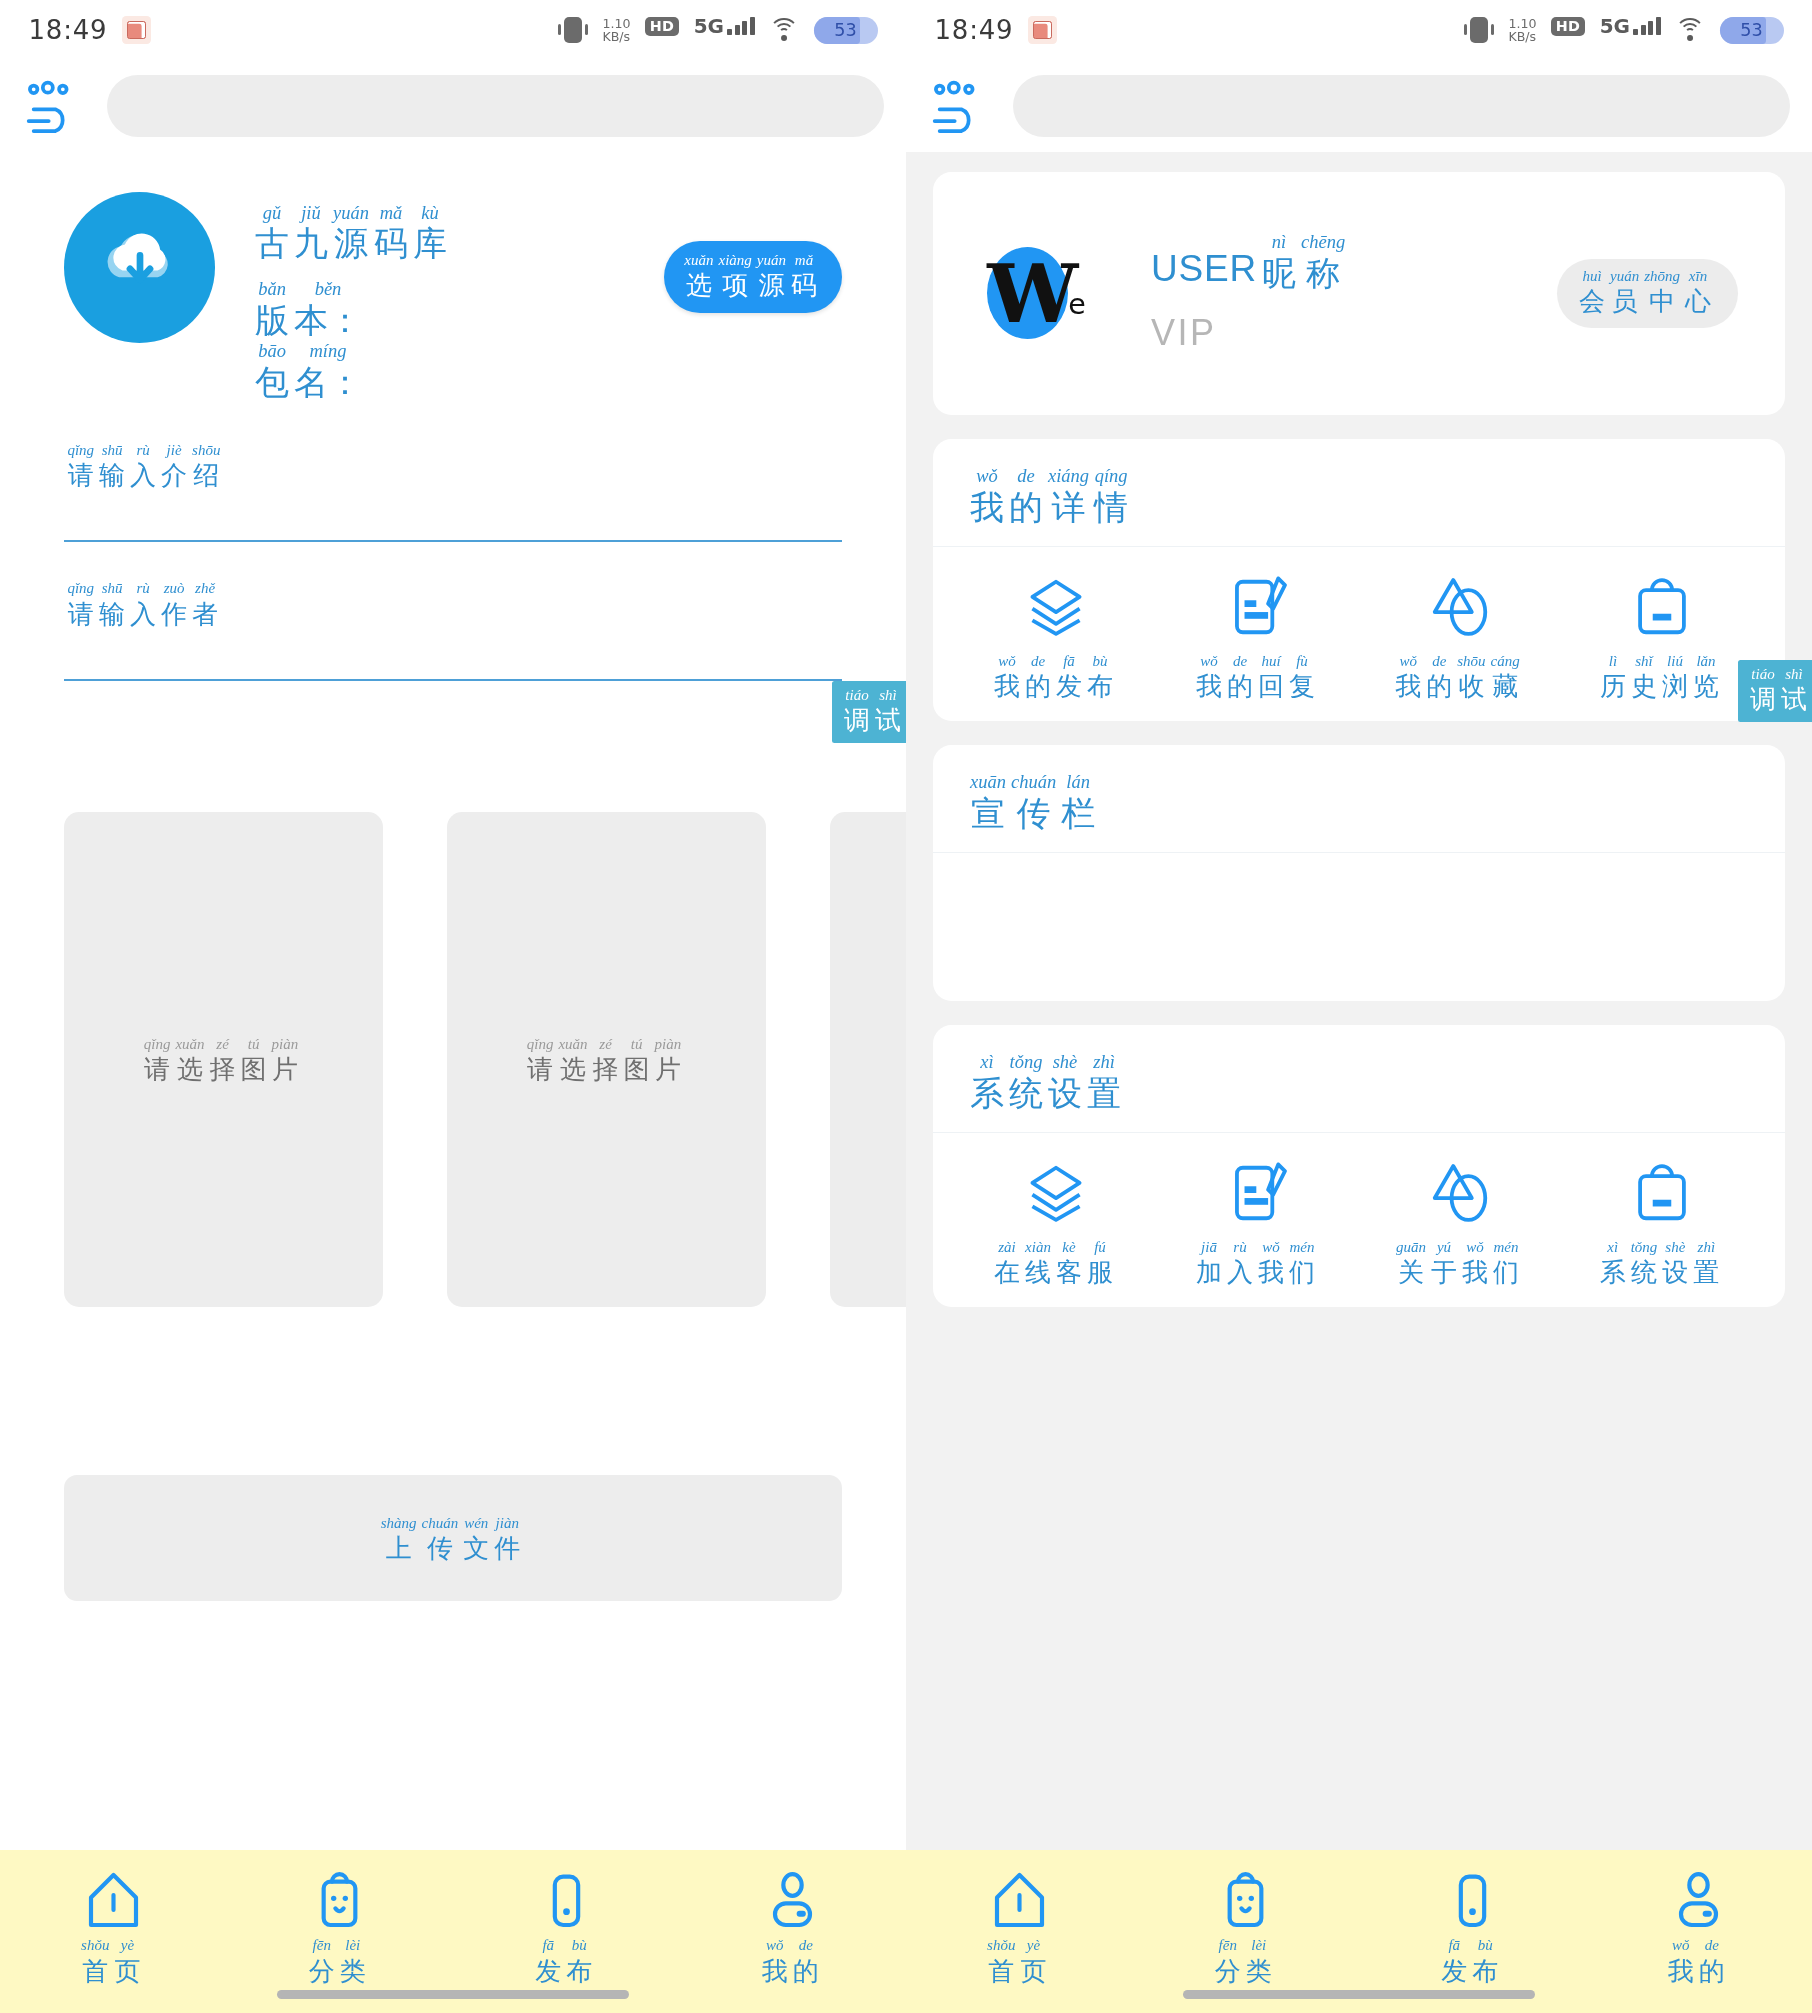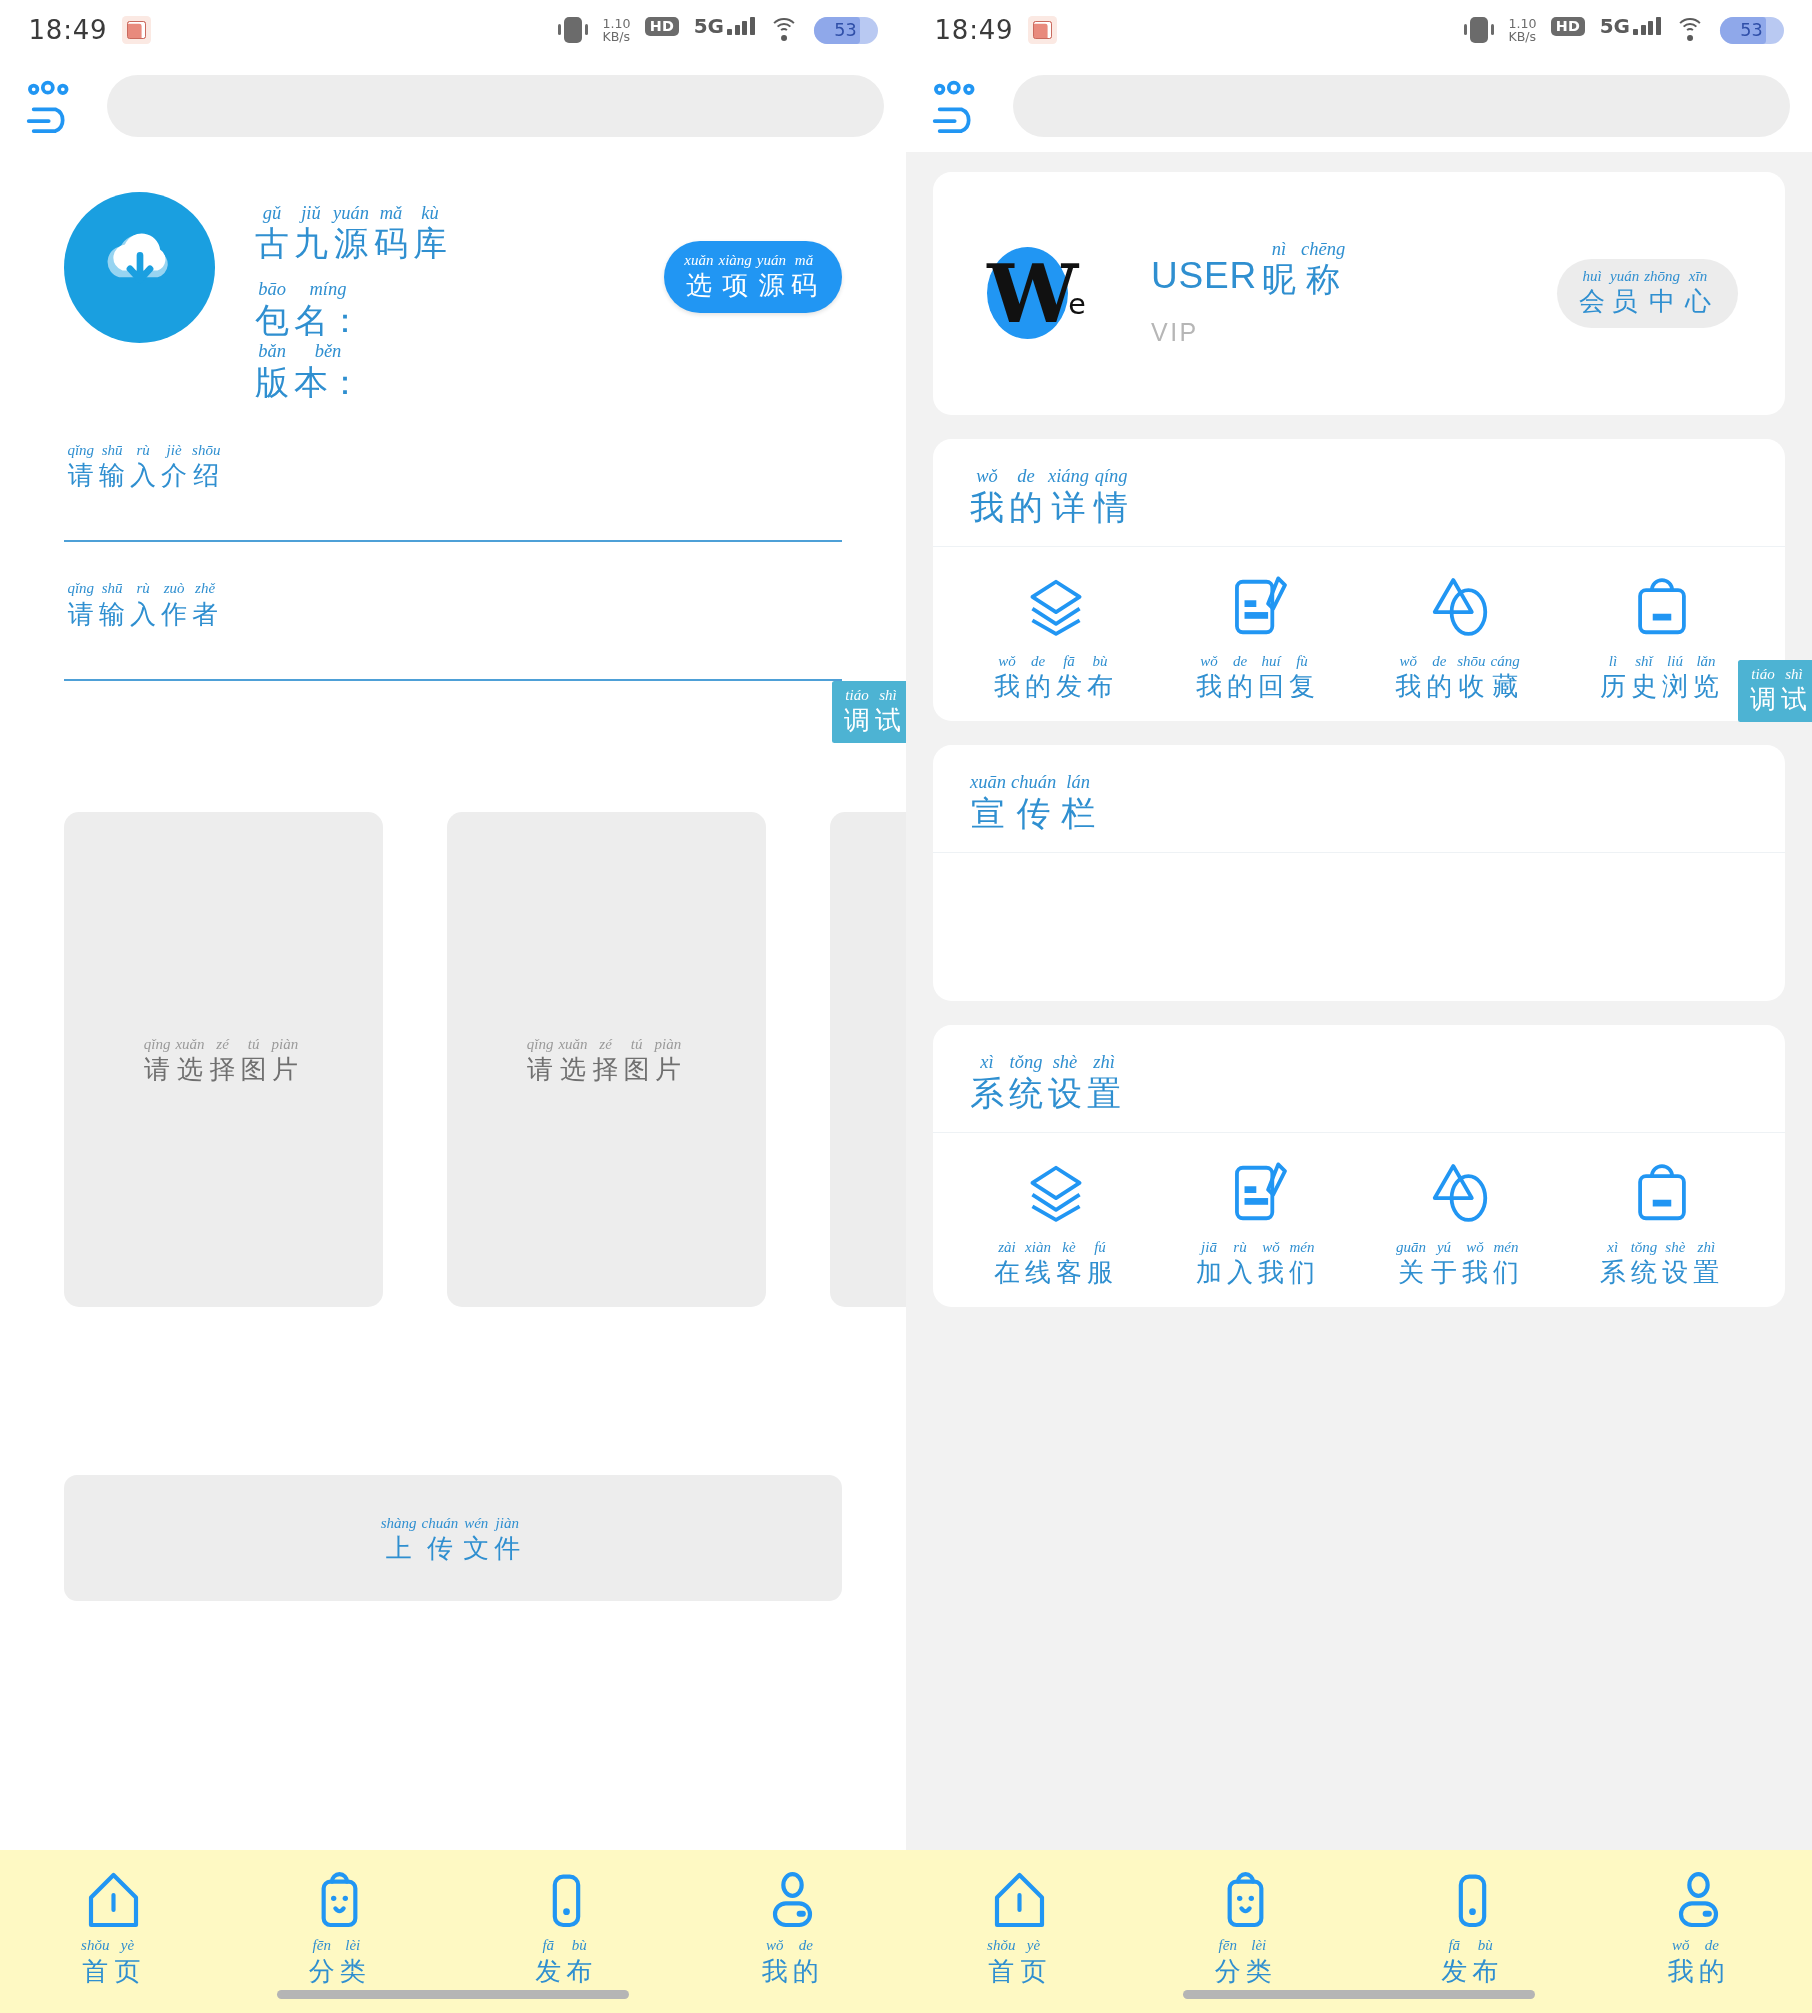--- a/index.html
+++ b/index.html
@@ -117,21 +117,21 @@
   .avatar .circle { position:absolute; width:81px; height:92px; border-radius:50%;
      background:#2196f3; left:6.7px; top:3.4px; }
   .avatar .mark { position:relative; font-size:81px; color:#111; font-weight:bold;
      font-family:"DejaVu Serif", serif; line-height:1; letter-spacing:-6.7px; }
   .avatar .sub { position:absolute; right:-6.7px; bottom:22px; font-size:28.5px; color:#111;
      font-family:"DejaVu Sans", sans-serif; }
   .user-info { margin-left:72px; flex:1; }
   .user-name { white-space:nowrap; display:flex; align-items:flex-end; }
   .user-name .en { font-size:37px; color:#2f8fd0; font-family:"Liberation Sans", sans-serif;
      letter-spacing:0.8px; margin-right:5px; line-height:1.1; }
-  .vip { margin-top:22px; font-size:25px; color:#b6b6b6; letter-spacing:2.5px;
+  .vip { margin-top:22px; font-size:36px; color:#b6b6b6; letter-spacing:2.5px;
      font-family:"Liberation Sans", sans-serif; }
   .btn-member { background:#ececec; border-radius:37px; padding:10px 22px 13.4px;
      white-space:nowrap; }
   .sec-head { padding:28.5px 37px 22px; border-bottom:1.7px solid #eef2f5; }
   .grid4 { display:flex; padding:28.5px 22px 22px; }
   .gitem { flex:1; display:flex; flex-direction:column; align-items:center; }
   .gicon { width:64px; height:64px; margin-bottom:15px; }
   .gl { white-space:nowrap; }
   .banner-body { height:148px; }
   .debug-right { right:-11.7px; top:660px; }
@@ -229,35 +229,35 @@
                 <span class="hz">源</span>
               </span><span class="ruby ">
                 <span class="py">mǎ</span>
                 <span class="hz">码</span>
               </span><span class="ruby ">
                 <span class="py">kù</span>
                 <span class="hz">库</span>
               </span></div>
           <div class="meta-line">
             <span><span class="ruby ">
+                  <span class="py">bǎn</span>
+                  <span class="hz">版</span>
+                </span><span class="ruby ">
+                  <span class="py">běn</span>
+                  <span class="hz">本：</span>
+                </span></span>
+            <span></span>
+          </div>
+          <div class="meta-line">
+            <span><span class="ruby ">
                   <span class="py">bāo</span>
                   <span class="hz">包</span>
                 </span><span class="ruby ">
                   <span class="py">míng</span>
                   <span class="hz">名：</span>
-                </span></span>
-            <span></span>
-          </div>
-          <div class="meta-line">
-            <span><span class="ruby ">
-                  <span class="py">bǎn</span>
-                  <span class="hz">版</span>
-                </span><span class="ruby ">
-                  <span class="py">běn</span>
-                  <span class="hz">本：</span>
                 </span></span>
             <span></span>
           </div>
         </div>
       </div>
 
       <div class="btn-source"><span class="ruby white small">
             <span class="py">xuǎn</span>
             <span class="hz">选</span>
           </span><span class="ruby white small">

